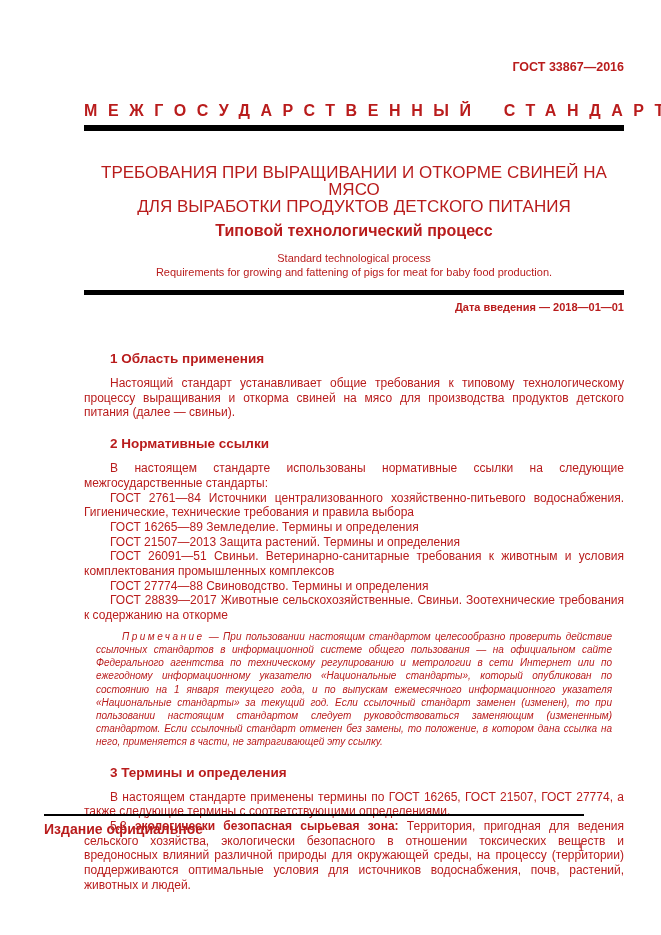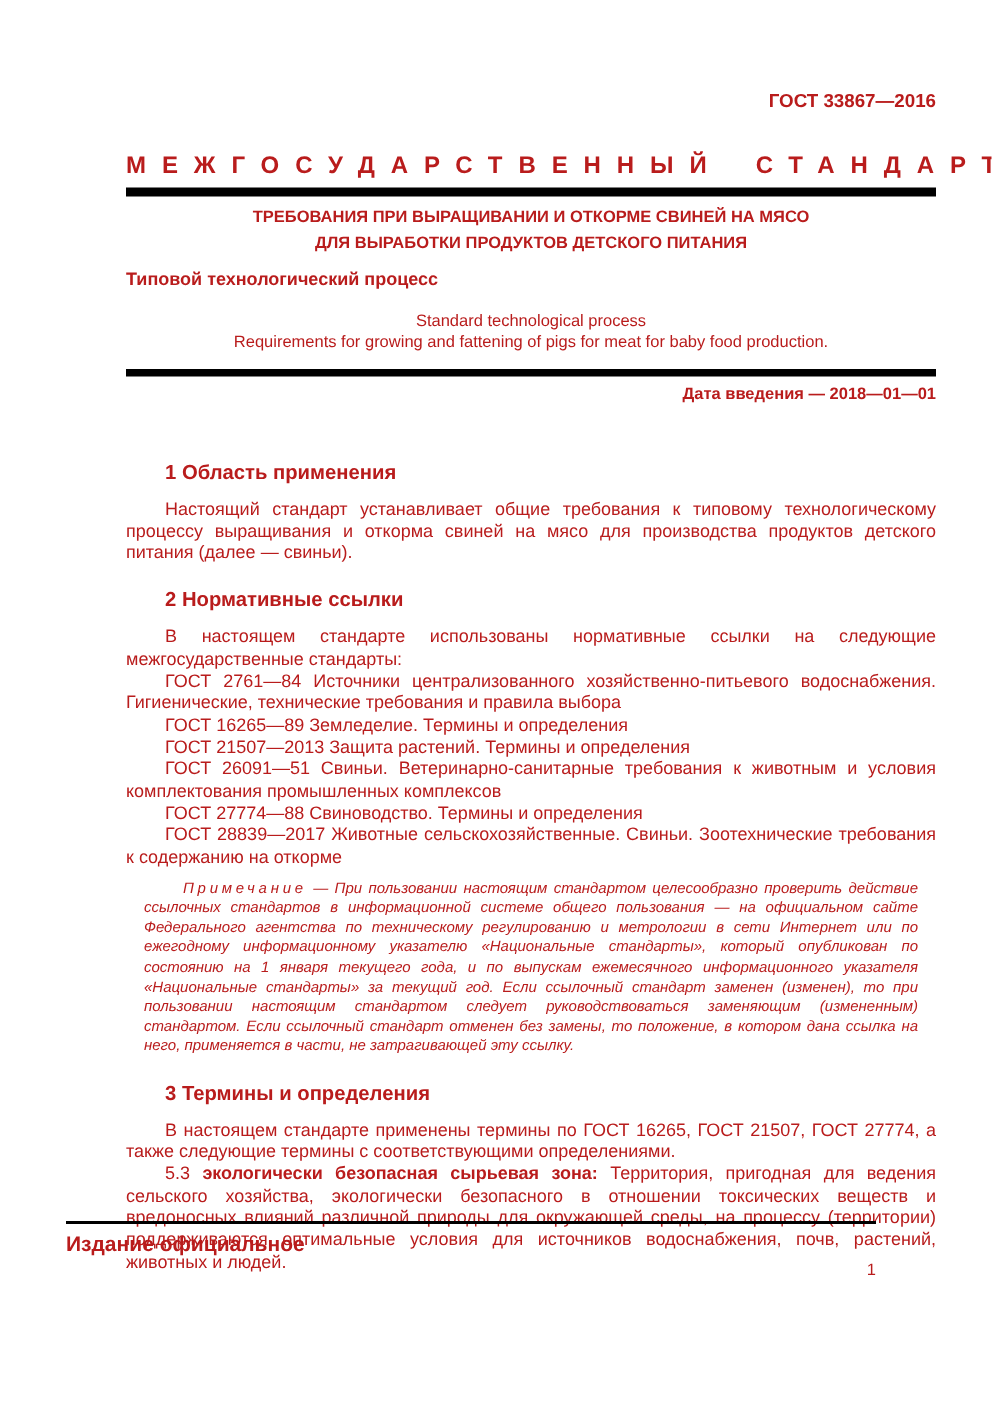--- a/index.html
+++ b/index.html
@@ -27,30 +27,31 @@
     font-weight: bold;
     font-size: 16px;
     line-height: 15px;
     letter-spacing: 10.6px;
     word-spacing: 7px;
     white-space: nowrap;
   }
   .rule-thick { height: 6px; background: #000; margin-top: 7px; }
   .rule-thick2 { height: 5px; background: #000; margin-top: 11px; }
   .title-ru {
-    margin-top: 6px;
+    margin-top: 33px;
     text-align: center;
-    font-weight: bold;
-    font-size: 11px;
+    font-weight: normal;
+    font-size: 17px;
     line-height: 17px;
   }
   .subtitle-ru {
     margin-top: 8px;
+    text-align: center;
     font-weight: bold;
-    font-size: 12px;
+    font-size: 16px;
     line-height: 15px;
   }
   .title-en {
     margin-top: 13px;
     text-align: center;
     font-size: 11px;
     line-height: 14px;
   }
   .effective-date {
     margin-top: 5px;

